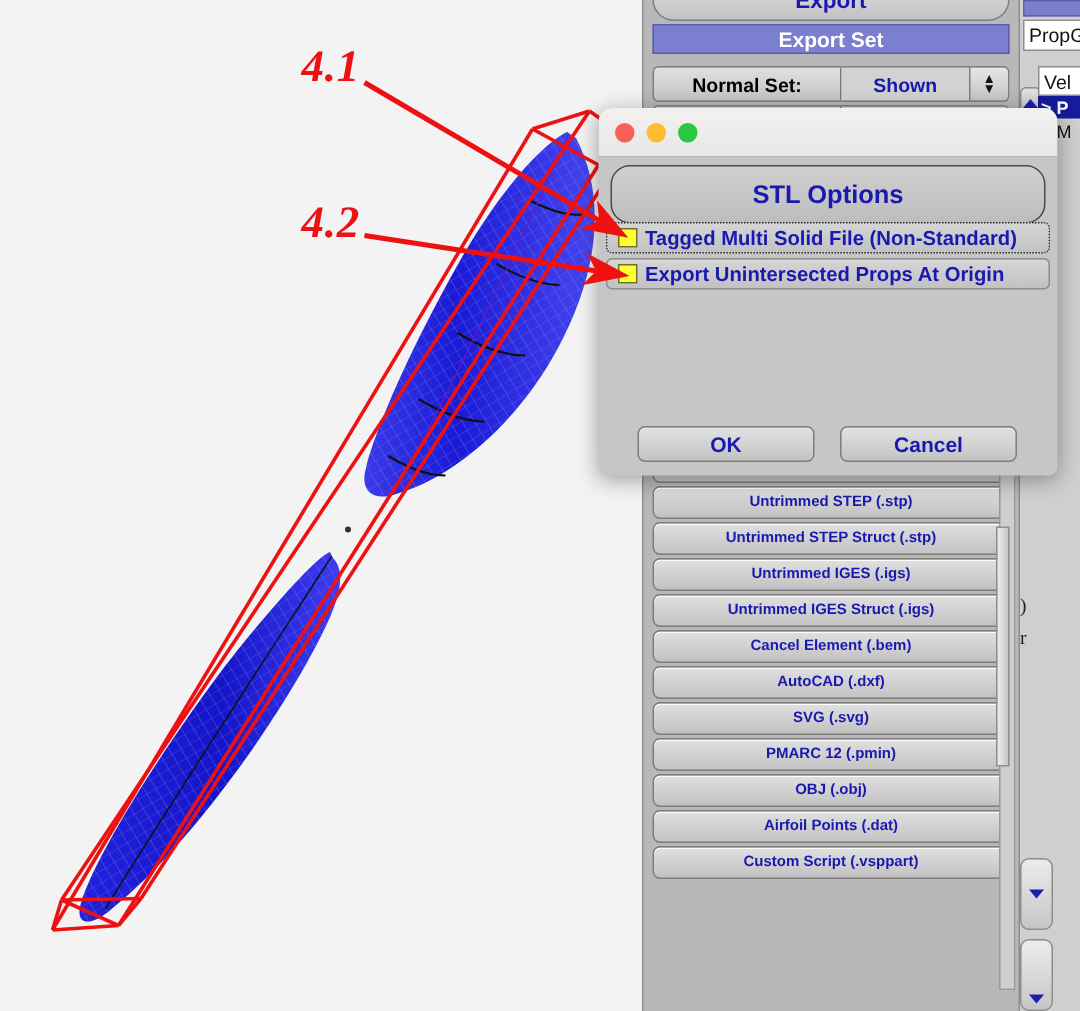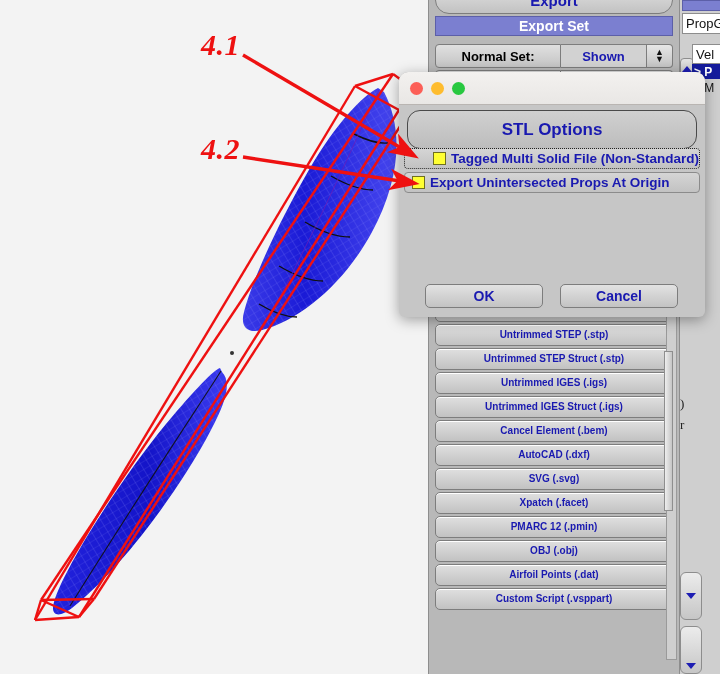--- a/index.html
+++ b/index.html
@@ -257,21 +257,21 @@
   .stl-check-row {
     position: absolute; left: 5px;
     width: 296px; height: 21px;
     background: linear-gradient(#d5d5d5,#c2c2c2);
     border: 1px solid #8b8b8b;
     border-radius: 4px;
     box-sizing: border-box;
     display: flex; align-items: center;
     padding-left: 7px;
   }
-  .stl-check-row.focused { border: 1px dotted #222; justify-content: flex-end; }
+  .stl-check-row.focused { border: 1px dotted #222; }
   .chk {
     width: 11px; height: 11px;
     background: #ffff33;
     border: 1px solid #6f6f20;
     margin-right: 5px;
     flex: 0 0 auto;
   }
   .stl-check-label {
     color: #1919b0; font-weight: bold; font-size: 13.5px;
     white-space: nowrap;
@@ -406,21 +406,20 @@
 
     <div id="format-list">
         <div class="vsp-btn">X3D (.x3d)</div>
         <div class="vsp-btn">Untrimmed STEP (.stp)</div>
         <div class="vsp-btn">Untrimmed STEP Struct (.stp)</div>
         <div class="vsp-btn">Untrimmed IGES (.igs)</div>
         <div class="vsp-btn">Untrimmed IGES Struct (.igs)</div>
         <div class="vsp-btn">Cancel Element (.bem)</div>
         <div class="vsp-btn">AutoCAD (.dxf)</div>
         <div class="vsp-btn">SVG (.svg)</div>
-        <div class="vsp-btn">Xpatch (.facet)</div>
         <div class="vsp-btn">PMARC 12 (.pmin)</div>
         <div class="vsp-btn">OBJ (.obj)</div>
         <div class="vsp-btn">Airfoil Points (.dat)</div>
         <div class="vsp-btn">Custom Script (.vsppart)</div>
       </div>
 
     <div id="panel-scroll-track">
       <div id="panel-scroll-thumb"></div>
     </div>
   </div>

